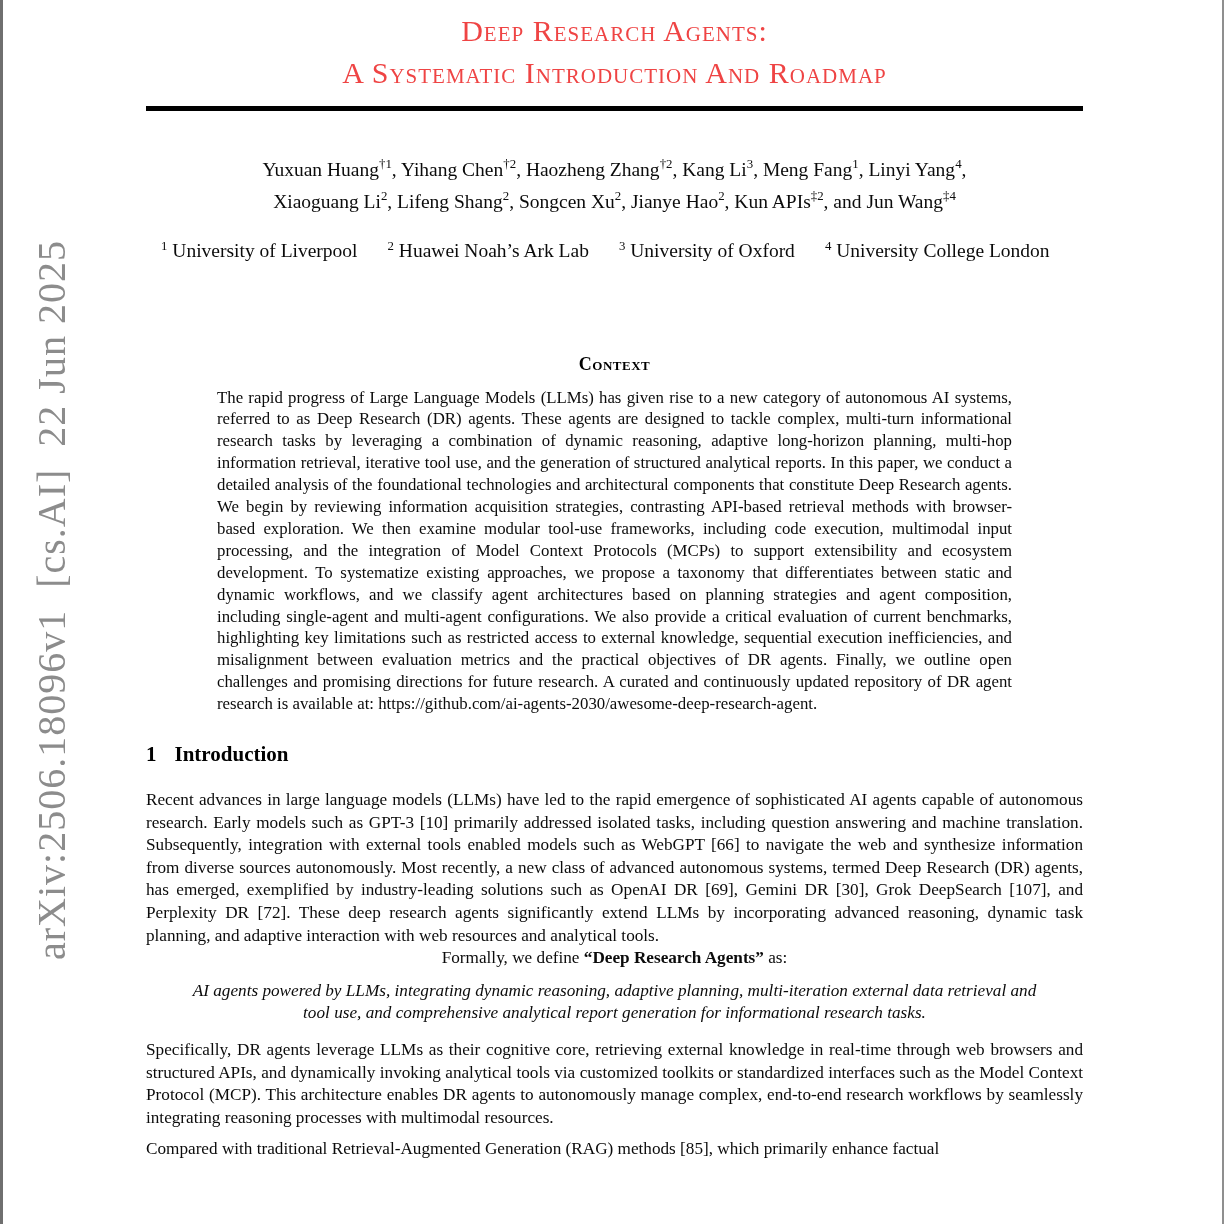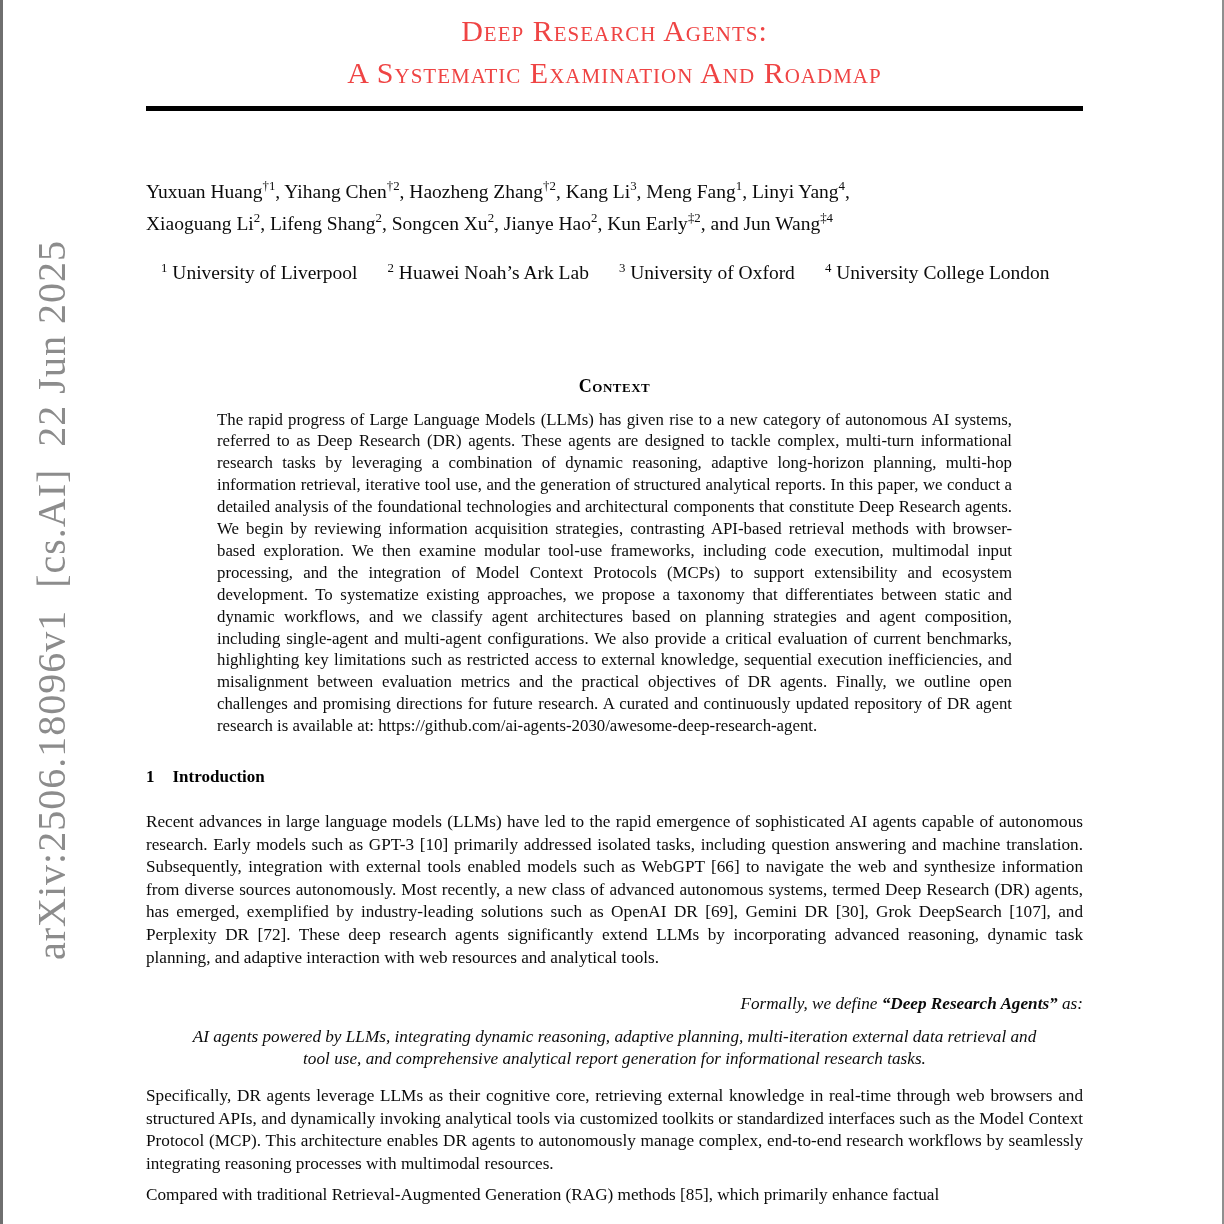--- a/index.html
+++ b/index.html
@@ -36,22 +36,22 @@
     font-variant:small-caps;
     font-size:30px;
     line-height:42px;
     font-weight:400;
     letter-spacing:1px;
     color:#ef4444;
   }
   .title-rule { margin-top:12px; height:5px; background:#000; border:none; }
 
   .authors {
-    margin-top:62px;
-    text-align:left;
+    margin-top:40px;
+    text-align:center;
     font-size:19.5px;
     line-height:26px;
   }
   .authors sup, .affiliations sup { font-size:66%; }
 
   .affiliations {
     margin-top:19px;
     font-size:19.5px;
     line-height:25px;
   }
@@ -71,34 +71,34 @@
     width:795px;
     margin:12px auto 0;
     text-align:justify;
     font-size:16.8px;
     line-height:21.9px;
   }
   .abstract-body a { color:inherit; text-decoration:none; }
 
   .section-heading {
     margin-top:26px;
-    font-size:17px;
+    font-size:21px;
     line-height:27px;
     font-weight:bold;
     color:#000;
   }
   .section-heading .sec-num { margin-right:18px; }
 
   .para {
     text-align:justify;
     font-size:17.2px;
     line-height:22.6px;
   }
   .para-first { margin-top:21px; }
-  .para-formally { margin-top:24px; text-align:right;font-style:italic; }
+  .para-formally { margin-top:0; text-align:center; }
   .definition-quote {
     margin:10px 32px 0;
     text-align:center;
     font-style:italic;
     font-size:17.2px;
     line-height:22.6px;
   }
   .para-specifically { margin-top:14px; }
   .para-clipped { margin-top:9px;font-family:Liberation Serif, serif; }
   .bold { font-weight:bold; }
@@ -108,28 +108,28 @@
 
 <div class="page">
   <div class="edge-left"></div>
   <div class="edge-right"></div>
 
   <div class="arxiv-watermark">arXiv:2506.18096v1  [cs.AI]  22 Jun 2025</div>
 
   <main>
     <h1 class="title">
       <span>Deep Research Agents:</span><br>
-      <span>A Systematic Examination And Roadmap</span>
+      <span>A Systematic Introduction And Roadmap</span>
     </h1>
 
     <hr class="title-rule">
 
     <div class="authors">
       <div id="authors-line1"><span>Yuxuan Huang</span><sup>†1</sup><span>, </span><span>Yihang Chen</span><sup>†2</sup><span>, </span><span>Haozheng Zhang</span><sup>†2</sup><span>, </span><span>Kang Li</span><sup>3</sup><span>, </span><span>Meng Fang</span><sup>1</sup><span>, </span><span>Linyi Yang</span><sup>4</sup><span>,</span></div>
-      <div id="authors-line2"><span>Xiaoguang Li</span><sup>2</sup><span>, </span><span>Lifeng Shang</span><sup>2</sup><span>, </span><span>Songcen Xu</span><sup>2</sup><span>, </span><span>Jianye Hao</span><sup>2</sup><span>, </span><span>Kun Early</span><sup>‡2</sup><span>, and </span><span>Jun Wang</span><sup>‡4</sup><span></span></div>
+      <div id="authors-line2"><span>Xiaoguang Li</span><sup>2</sup><span>, </span><span>Lifeng Shang</span><sup>2</sup><span>, </span><span>Songcen Xu</span><sup>2</sup><span>, </span><span>Jianye Hao</span><sup>2</sup><span>, </span><span>Kun APIs</span><sup>‡2</sup><span>, and </span><span>Jun Wang</span><sup>‡4</sup><span></span></div>
     </div>
 
     <div class="affiliations" id="affiliations"><span class="affil-item"><sup>1</sup><span> University of Liverpool</span></span><span class="affil-item"><sup>2</sup><span> Huawei Noah’s Ark Lab</span></span><span class="affil-item"><sup>3</sup><span> University of Oxford</span></span><span class="affil-item"><sup>4</sup><span> University College London</span></span></div>
 
     <div class="abstract-heading">Context</div>
 
     <p class="abstract-body"><span>The rapid progress of Large Language Models (LLMs) has given rise to a new category of autonomous AI systems, referred to as Deep Research (DR) agents. These agents are designed to tackle complex, multi-turn informational research tasks by leveraging a combination of dynamic reasoning, adaptive long-horizon planning, multi-hop information retrieval, iterative tool use, and the generation of structured analytical reports. In this paper, we conduct a detailed analysis of the foundational technologies and architectural components that constitute Deep Research agents. We begin by reviewing information acquisition strategies, contrasting API-based retrieval methods with browser-based exploration. We then examine modular tool-use frameworks, including code execution, multimodal input processing, and the integration of Model Context Protocols (MCPs) to support extensibility and ecosystem development. To systematize existing approaches, we propose a taxonomy that differentiates between static and dynamic workflows, and we classify agent architectures based on planning strategies and agent composition, including single-agent and multi-agent configurations. We also provide a critical evaluation of current benchmarks, highlighting key limitations such as restricted access to external knowledge, sequential execution inefficiencies, and misalignment between evaluation metrics and the practical objectives of DR agents. Finally, we outline open challenges and promising directions for future research. A curated and continuously updated repository of DR agent research is available at: </span><a href="#">https://github.com/ai-agents-2030/awesome-deep-research-agent</a><span>.</span></p>
 
     <h2 class="section-heading">
       <span class="sec-num">1</span><span>Introduction</span>

